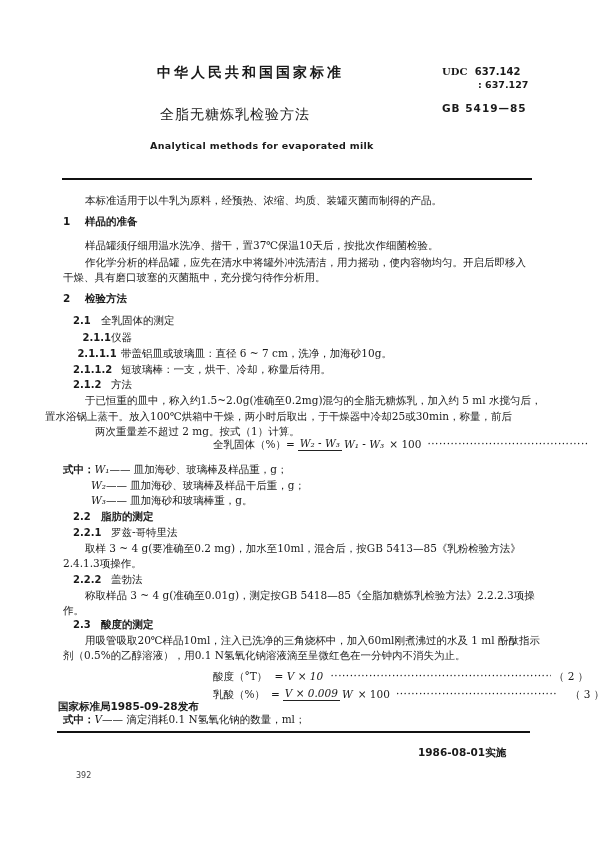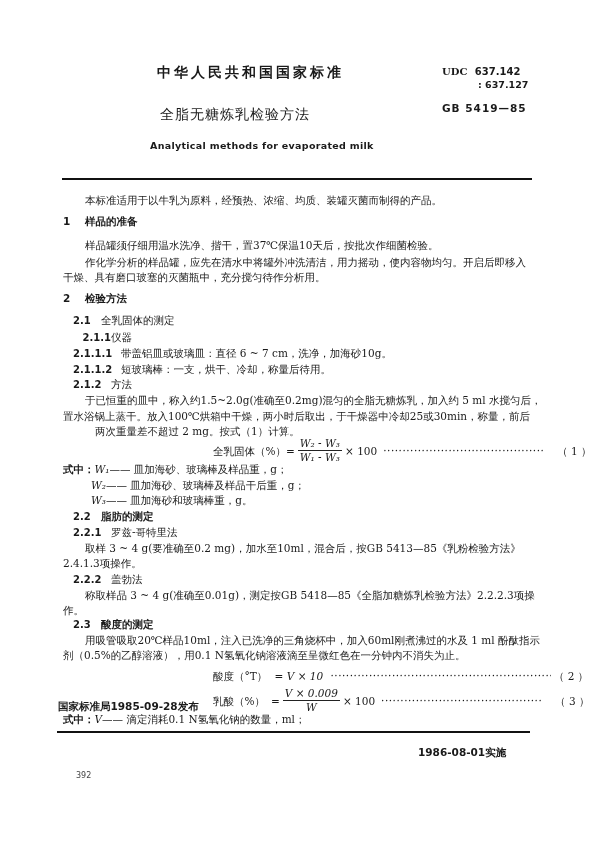--- a/index.html
+++ b/index.html
@@ -8,21 +8,21 @@
     font-family: "DejaVu Serif", "Liberation Serif", serif;
     color: #1a1a1a;
   }
   .abs { position: absolute; white-space: nowrap; }
   .sans { font-family: "DejaVu Sans", "Liberation Sans", sans-serif; }
   .bold { font-weight: bold; }
   .body-text { font-size: 10.5px; line-height: 14px; }
   .heading { font-size: 10.5px; font-weight: bold; font-family: "DejaVu Sans", "Liberation Sans", sans-serif; }
   .num { font-family: "DejaVu Sans", "Liberation Sans", sans-serif; font-weight: bold; font-size: 10px; display: inline-block; }
   .rule { position: absolute; background: #111; }
-  .frac { display: inline-flex; flex-direction: column; align-items: center; vertical-align: middle; margin: 0 3px; font-style: italic; }
+  .frac { display: inline-flex; flex-direction: row; align-items: center; vertical-align: middle; margin: 0 3px; font-style: italic; }
   .frac .top { border-bottom: 1px solid #222; padding: 0 2px; line-height: 13px; }
   .frac .bot { padding: 0 2px; line-height: 13px; }
   .dots { letter-spacing: 0.5px; }
 </style>
 </head>
 <body>
 
 <div class="abs sans bold" style="left:157px; top:64px; font-size:14px; letter-spacing:3px;">中华人民共和国国家标准</div>
 
 <div class="abs sans bold" style="left:442px; top:66px; font-size:10px;">
@@ -52,30 +52,30 @@
   <span style="display:inline-block; width:22px;">2</span><span>检验方法</span>
 </div>
 
 <div class="abs body-text" style="left:73px; top:313px;">
   <span class="num" style="width:28px;">2.1</span><span>全乳固体的测定</span>
 </div>
 <div class="abs body-text" style="left:73px; top:330px;">
   <span class="num" style="width:38px;text-align:right;">2.1.1</span><span>仪器</span>
 </div>
 <div class="abs body-text" style="left:73px; top:346px;">
-  <span class="num" style="width:48px;">2.1.1.1</span><span>带盖铝皿或玻璃皿：直径 6 ~ 7 cm，洗净，加海砂10g。</span>
+  <span class="num" style="width:48px;text-align:center;">2.1.1.1</span><span>带盖铝皿或玻璃皿：直径 6 ~ 7 cm，洗净，加海砂10g。</span>
 </div>
 <div class="abs body-text" style="left:73px; top:362px;">
   <span class="num" style="width:48px;">2.1.1.2</span><span>短玻璃棒：一支，烘干、冷却，称量后待用。</span>
 </div>
 <div class="abs body-text" style="left:73px; top:377px;">
   <span class="num" style="width:38px;">2.1.2</span><span>方法</span>
 </div>
 <div class="abs body-text" style="left:85px; top:393px;">于已恒重的皿中，称入约1.5~2.0g(准确至0.2mg)混匀的全脂无糖炼乳，加入约 5 ml 水搅匀后，</div>
-<div class="abs body-text" style="left:63px; top:409px;">置水浴锅上蒸干。放入100℃烘箱中干燥，两小时后取出，于干燥器中冷却25或30min，称量，前后</div>
+<div class="abs body-text" style="left:45px; top:409px;">置水浴锅上蒸干。放入100℃烘箱中干燥，两小时后取出，于干燥器中冷却25或30min，称量，前后</div>
 <div class="abs body-text" style="left:63px; top:424px;margin-left:32px;">两次重量差不超过 2 mg。按式（1）计算。</div>
 
 <div class="abs body-text" style="left:213px; top:437px; display:flex; align-items:center;">
   <span>全乳固体（%）=</span>
   <span class="frac">
     <span class="top">W₂ - W₃</span>
     <span class="bot">W₁ - W₃</span>
   </span>
   <span>× 100</span>
   <span class="dots" style="margin-left:6px; width:170px; overflow:hidden; display:inline-block;">··········································</span>

